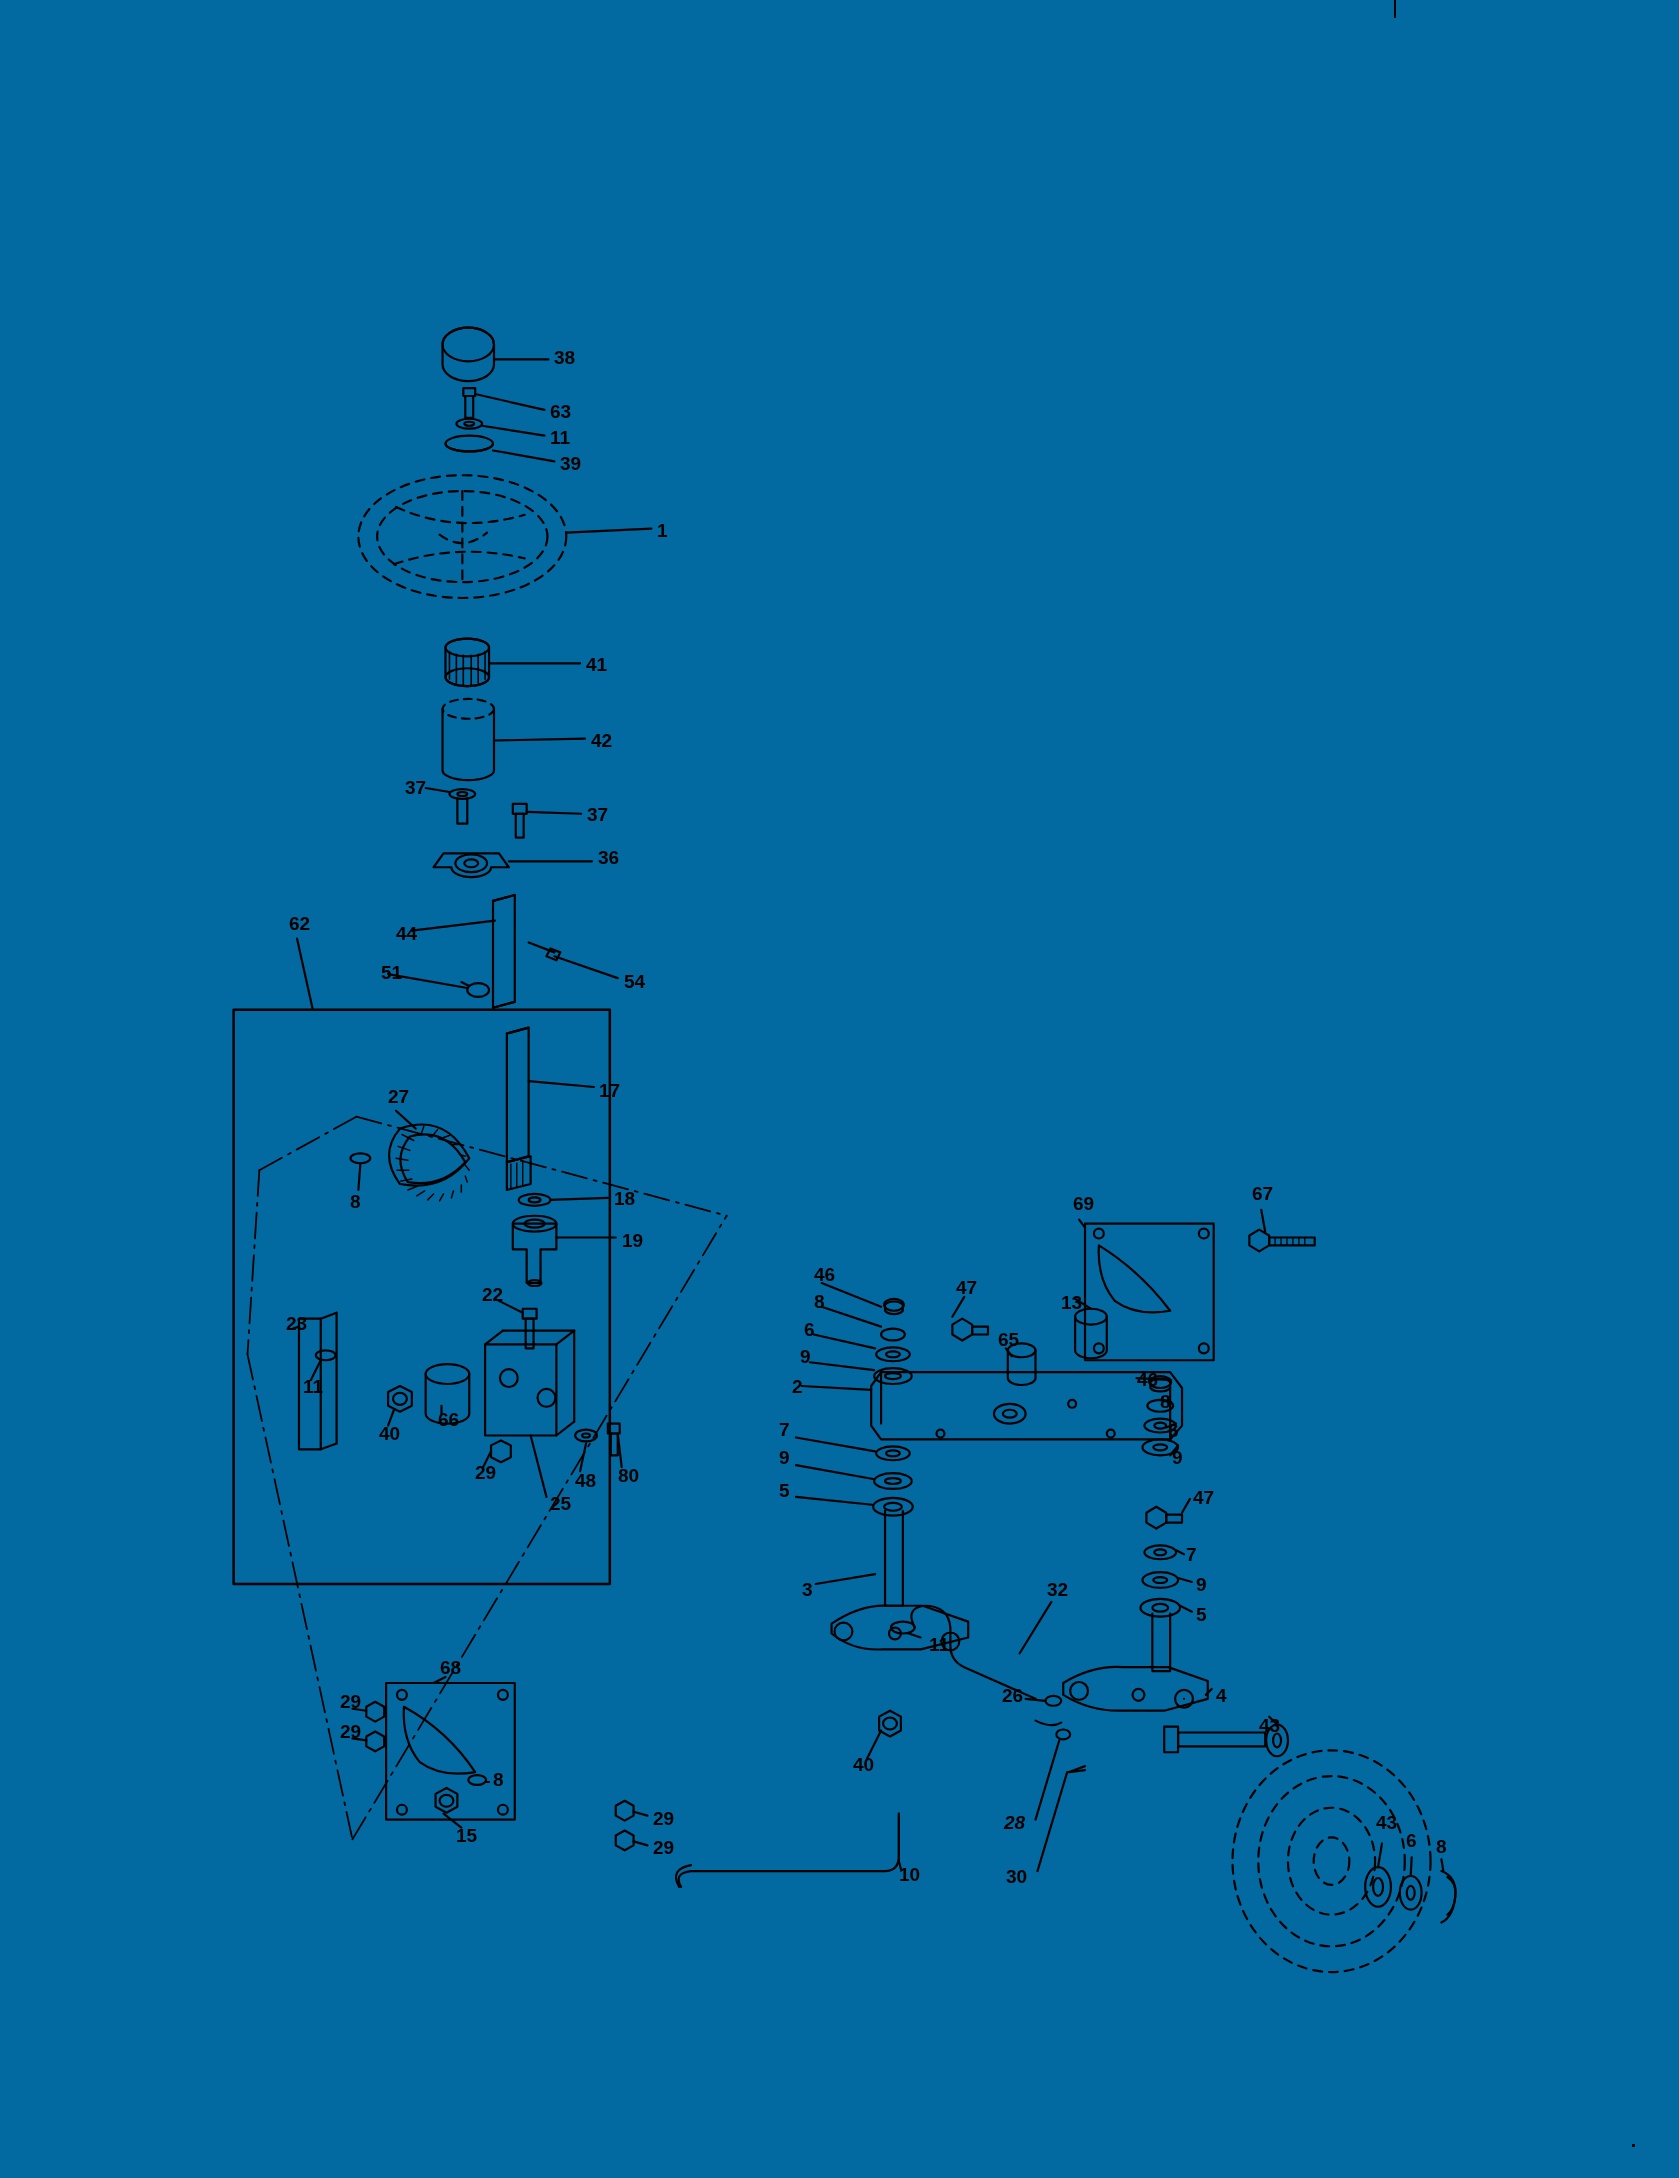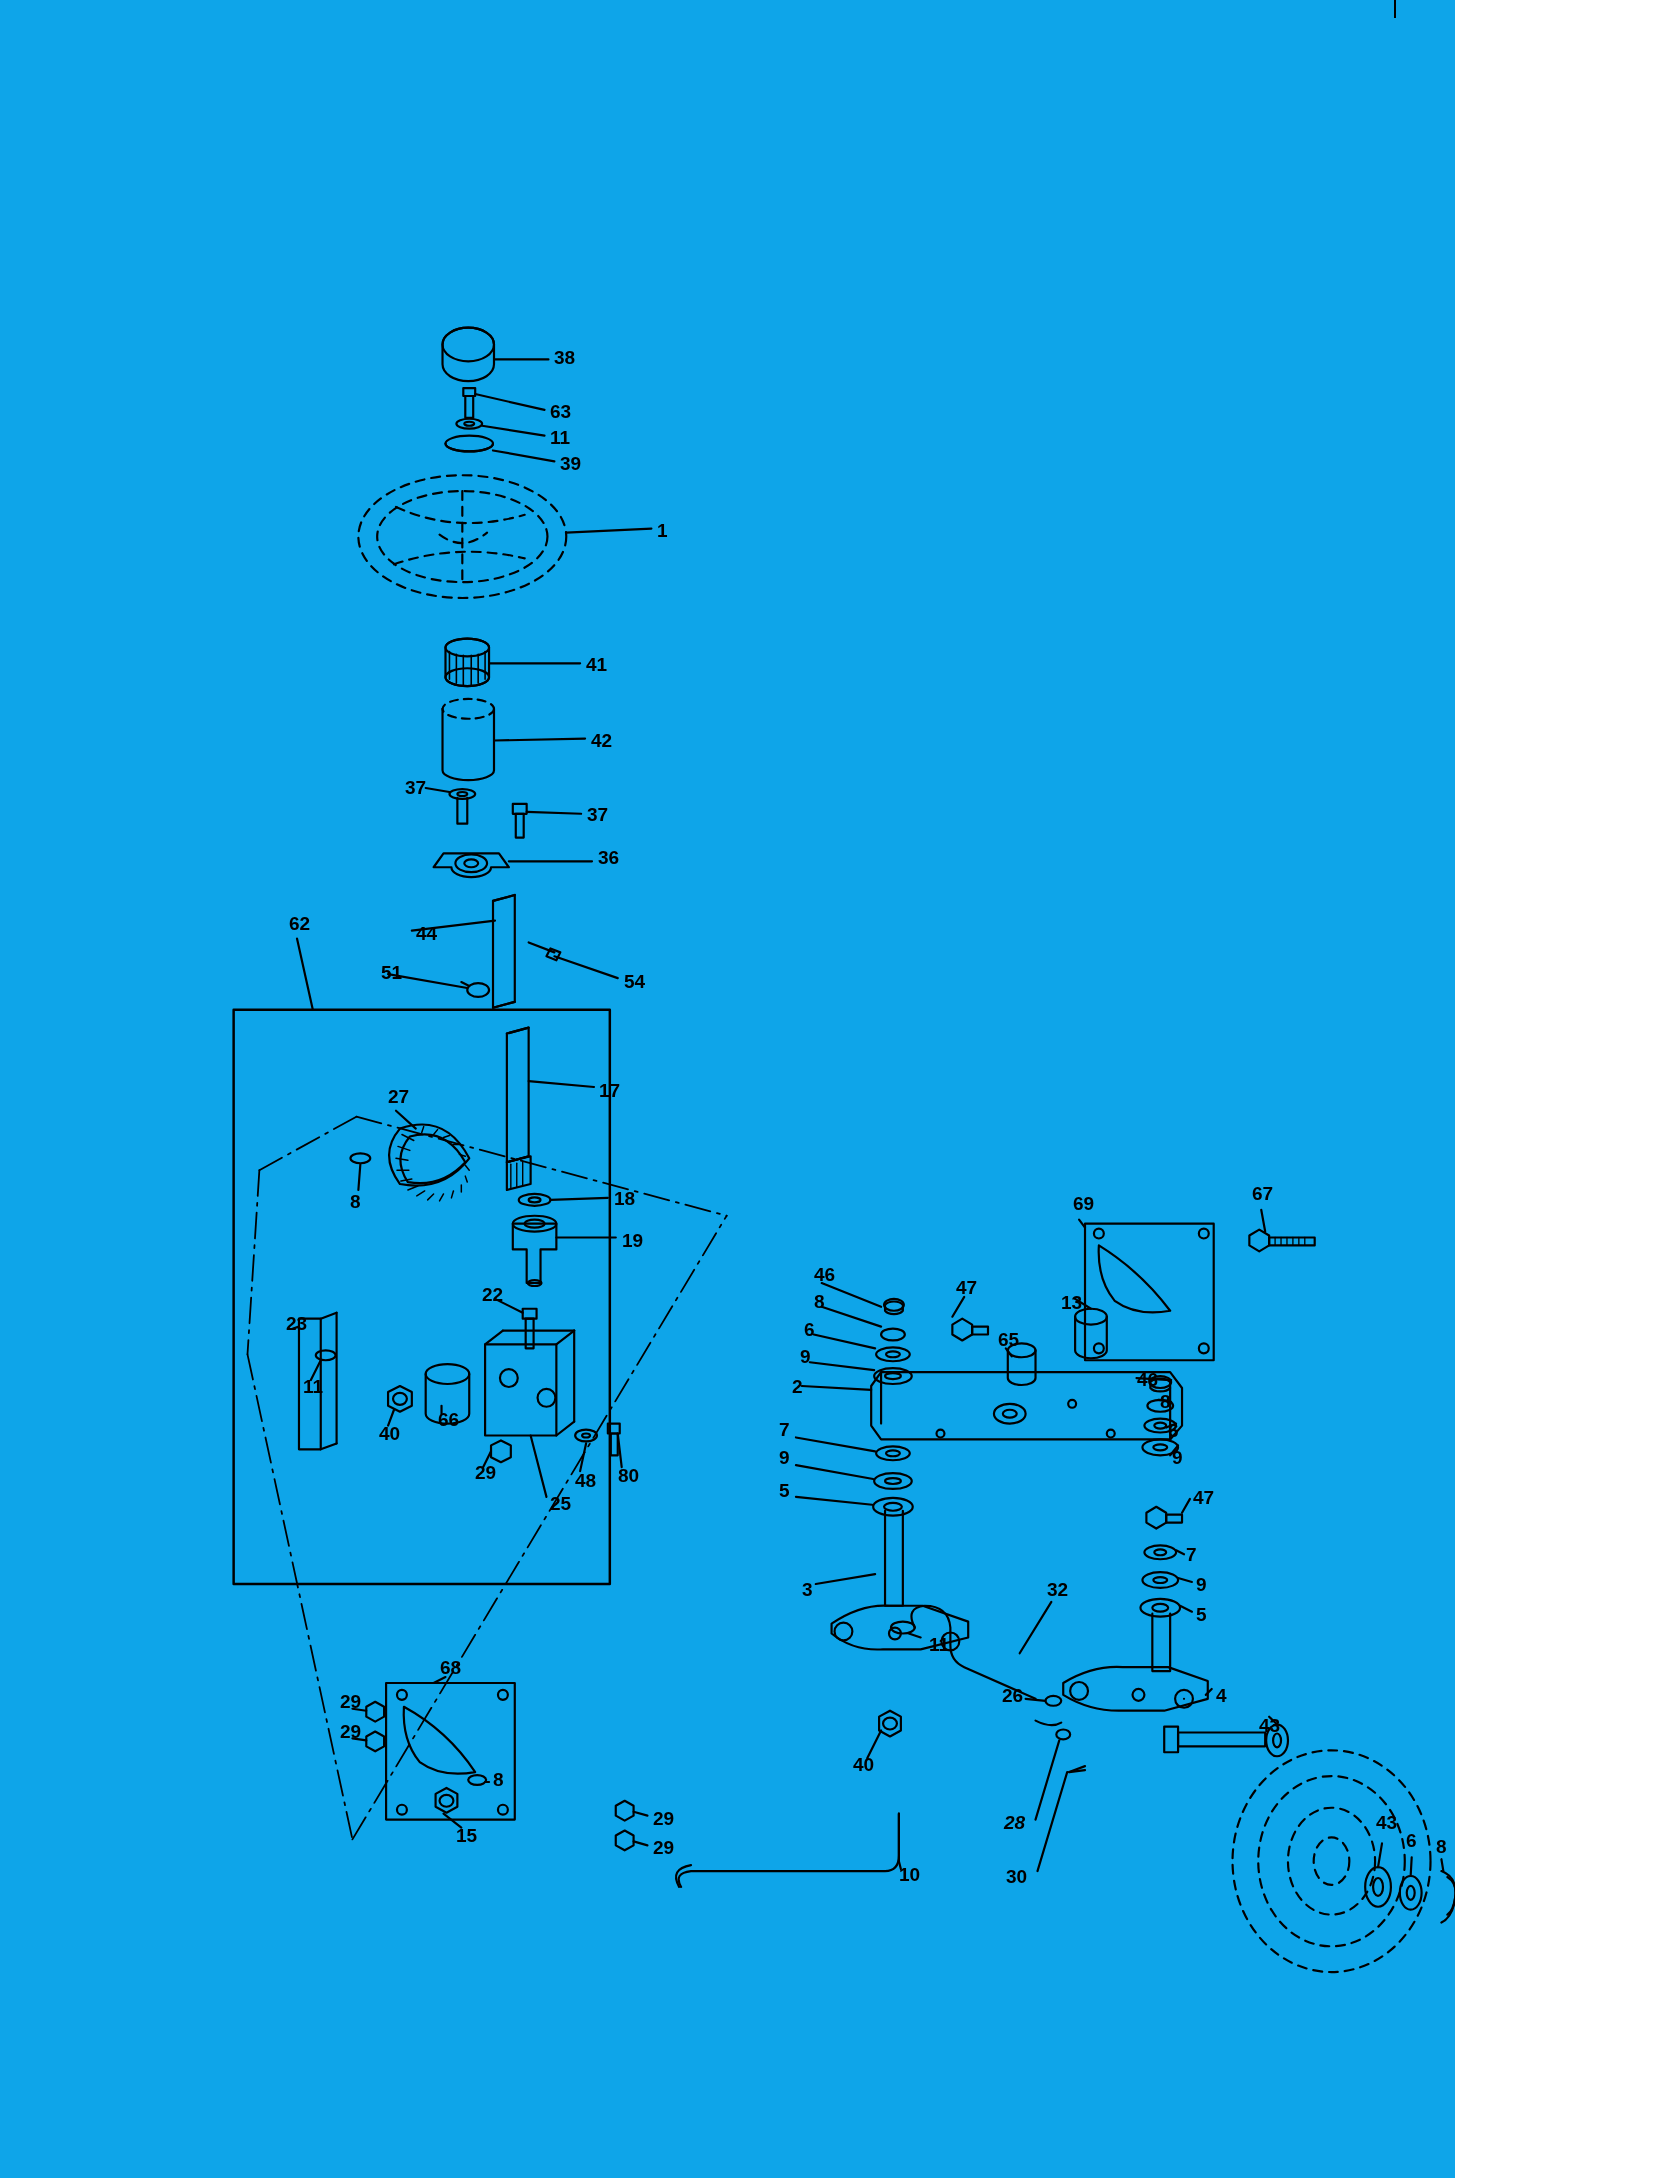--- a/index.html
+++ b/index.html
@@ -5,23 +5,23 @@
   html, body {
     margin: 0;
     padding: 0;
     background: #ffffff;
   }
   body {
     font-family: "Liberation Sans", sans-serif;
   }
   #page {
     position: relative;
-    width: 1455px;
+    width: 1679px;
     height: 2178px;
-    background: #0ea5e9;
+    background: #0369a1;
     overflow: hidden;
   }
   #diagram-svg {
     position: absolute;
     left: 0;
     top: 0;
     width: 1679px;
     height: 2178px;
   }
   .callout {
@@ -408,21 +408,21 @@
   <div class="callout" style="left:550px; top:402px;">63</div>
   <div class="callout" style="left:550px; top:428px;">11</div>
   <div class="callout" style="left:560px; top:454px;">39</div>
   <div class="callout" style="left:657px; top:521px;">1</div>
   <div class="callout" style="left:586px; top:655px;">41</div>
   <div class="callout" style="left:591px; top:731px;">42</div>
   <div class="callout" style="left:405px; top:778px;">37</div>
   <div class="callout" style="left:587px; top:805px;">37</div>
   <div class="callout" style="left:598px; top:848px;">36</div>
   <div class="callout" style="left:289px; top:914px;">62</div>
-  <div class="callout" style="left:416px; top:924px;">44</div>
+  <div class="callout" style="left:396px; top:924px;">44</div>
   <div class="callout" style="left:381px; top:963px;">51</div>
   <div class="callout" style="left:624px; top:972px;">54</div>
   <div class="callout" style="left:599px; top:1081px;">17</div>
   <div class="callout" style="left:388px; top:1087px;">27</div>
   <div class="callout" style="left:350px; top:1192px;">8</div>
   <div class="callout" style="left:614px; top:1189px;text-align:center;">18</div>
   <div class="callout" style="left:622px; top:1231px;text-align:center;">19</div>
   <div class="callout" style="left:482px; top:1285px;">22</div>
   <div class="callout" style="left:286px; top:1314px;">23</div>
   <div class="callout" style="left:303px; top:1377px;">11</div>

